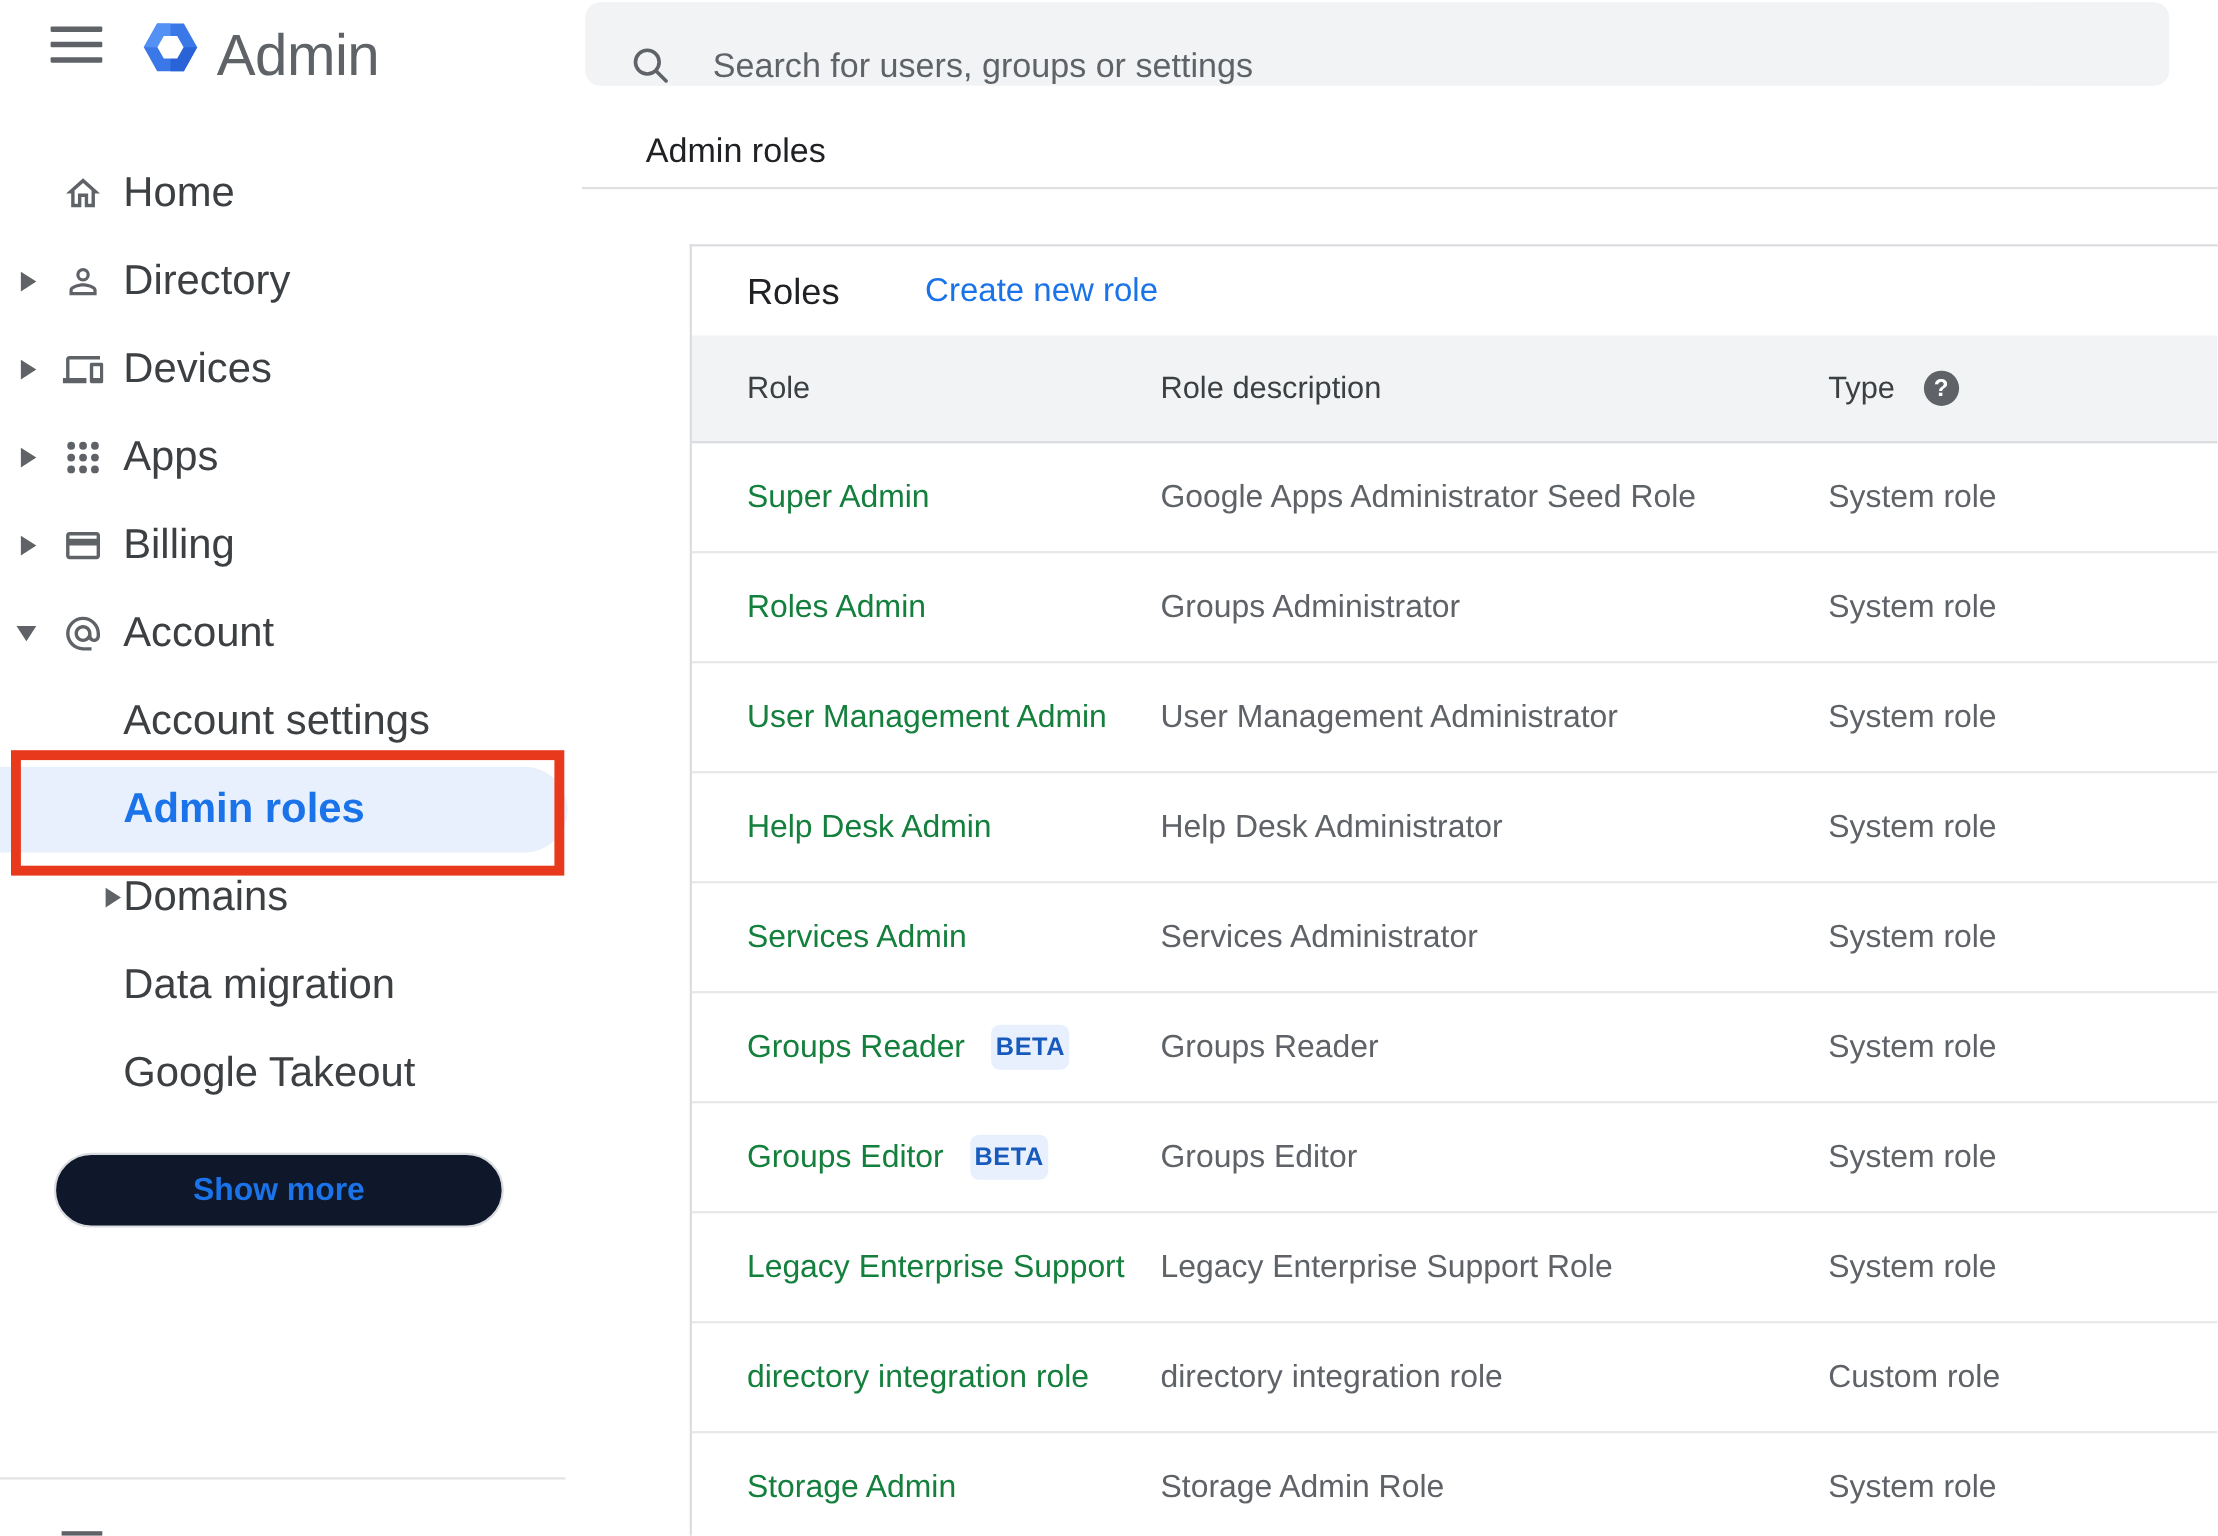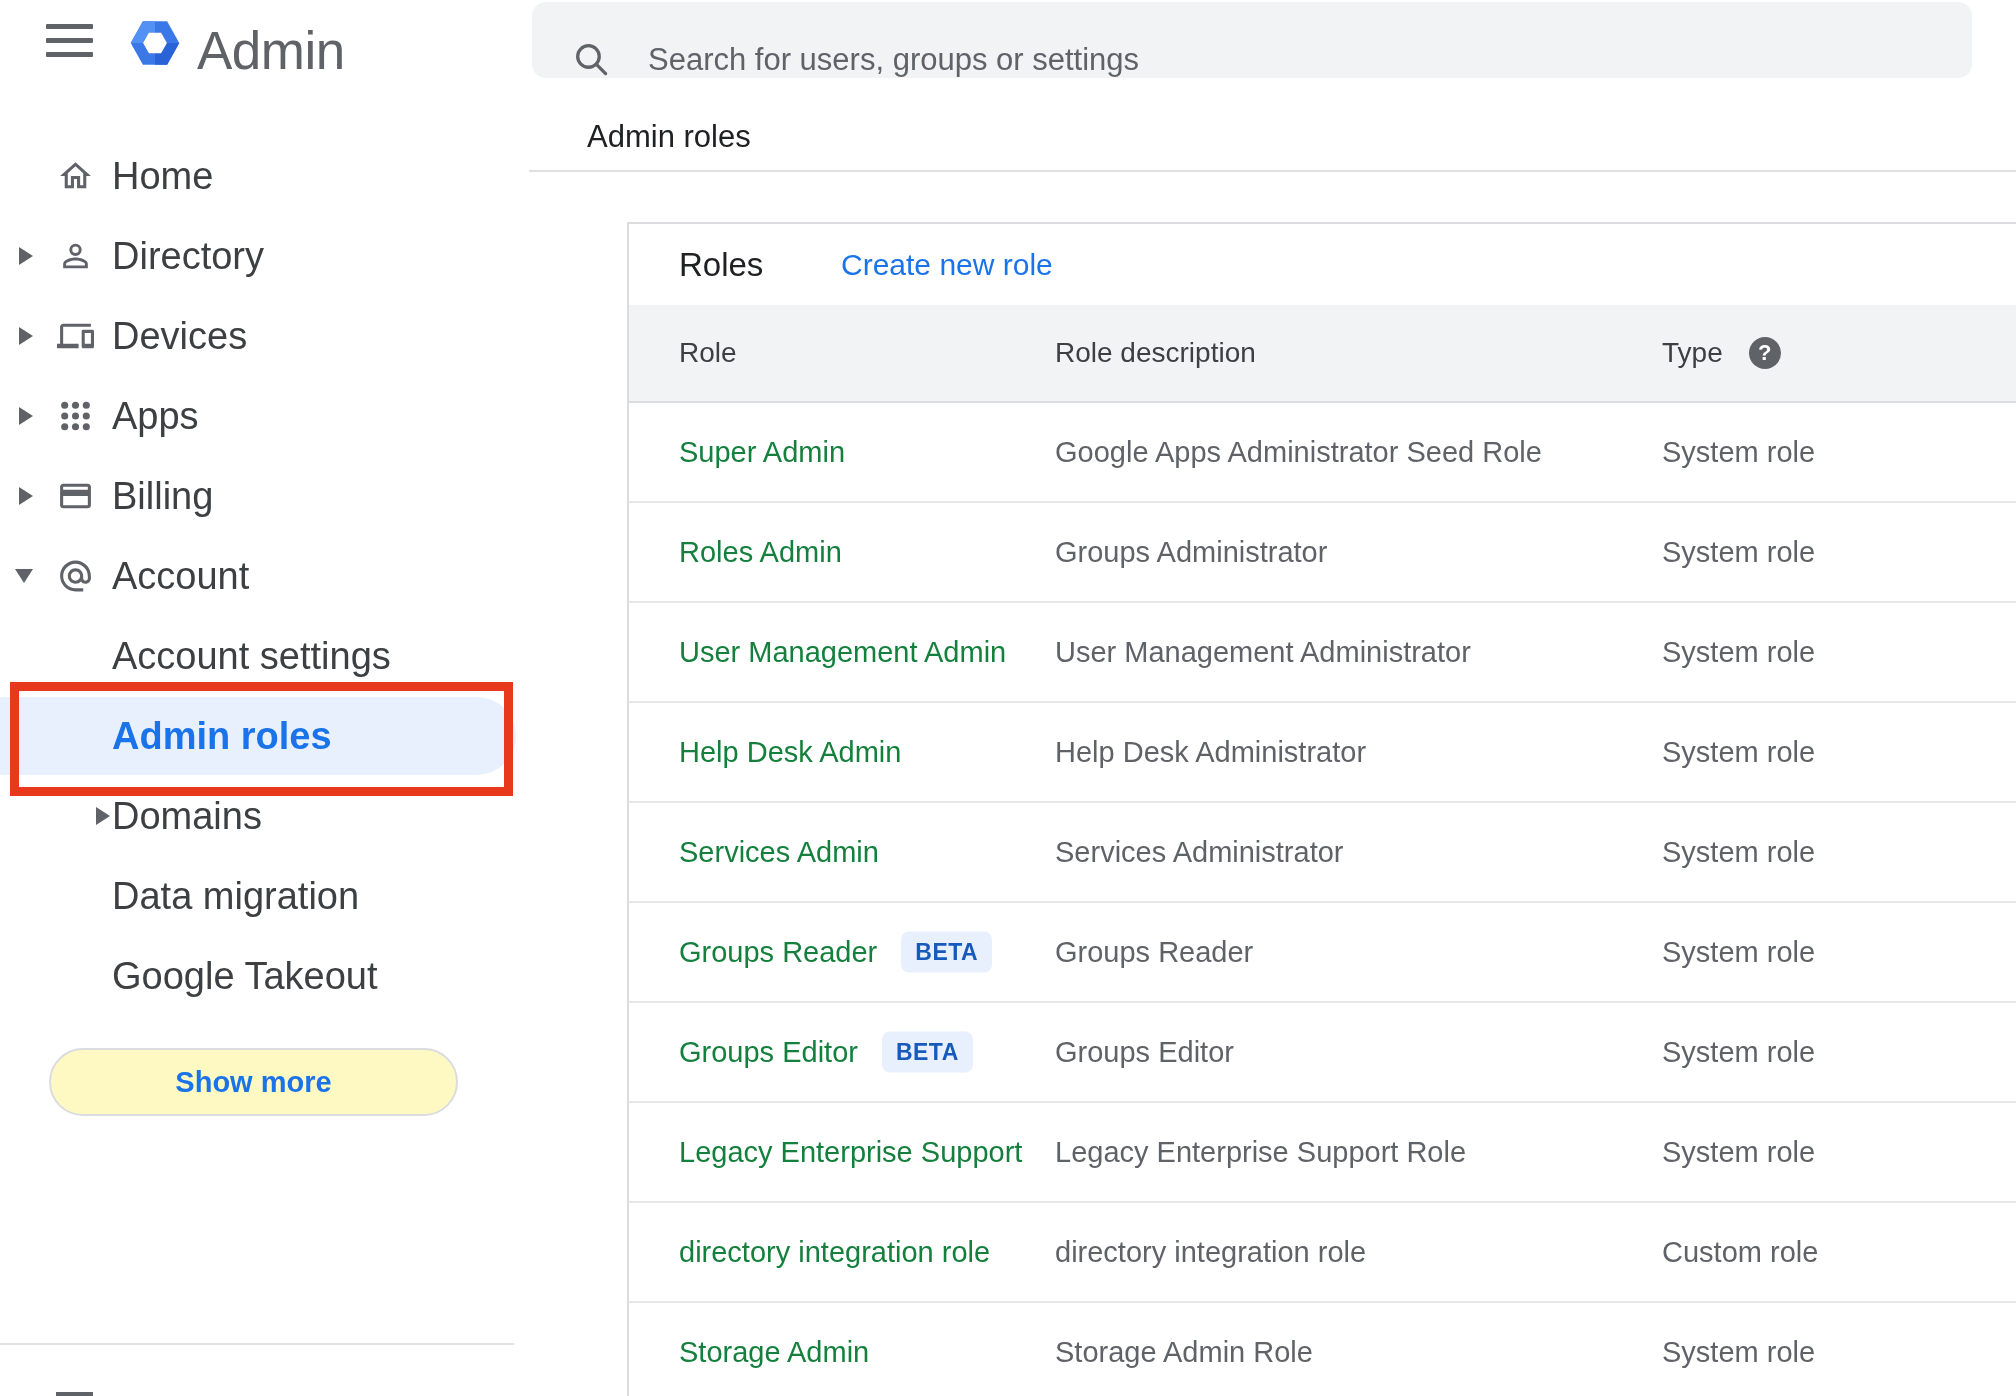--- a/index.html
+++ b/index.html
@@ -24,21 +24,21 @@
     border-left:14px solid #5f6368;border-top:9px solid transparent;border-bottom:9px solid transparent;}
   .arrow-down{position:absolute;left:15px;top:50%;transform:translateY(-50%);width:0;height:0;
     border-top:14px solid #5f6368;border-left:9px solid transparent;border-right:9px solid transparent;}
   .sub .arrow-right{left:96px;}
   .nav-icon{position:absolute;left:57px;top:50%;transform:translateY(-50%);width:37px;height:37px;}
   .nav-icon svg{width:37px;height:37px;fill:#5f6368;}
   .annotation-box{position:absolute;left:10px;top:682px;width:503px;height:114px;
     border:9px solid #e8391c;box-sizing:border-box;z-index:5;pointer-events:none;}
   .show-more{position:absolute;left:49px;top:1048px;width:409px;height:68px;box-sizing:border-box;
     border:2px solid #dadce0;border-radius:36px;display:flex;align-items:center;justify-content:center;
-    font-size:29px;font-weight:bold;color:#1a73e8;cursor:pointer;background:#fef9c3;}
+    font-size:29px;font-weight:bold;color:#1a73e8;cursor:pointer;background:#0f172a;}
   .sb-bottom-divider{position:absolute;left:0;top:1343px;width:514px;height:2px;background:#e3e3e3;}
   .sb-partial-icon{position:absolute;left:56px;top:1392px;width:37px;height:4px;background:#5f6368;}
   
   .search-bar{position:absolute;left:532px;top:2px;width:1440px;height:76px;background:#f1f3f4;
     border-radius:14px;display:flex;align-items:flex-end;cursor:text;}
   .search-icon{margin-left:40px;width:38px;height:38px;flex:none;}
   .search-icon svg{width:38px;height:38px;stroke:#5f6368;fill:none;}
   .search-placeholder{margin-left:38px;font-size:31px;color:#5f6368;white-space:nowrap;}
   .page-title{position:absolute;left:587px;top:119px;font-size:31px;color:#202124;}
   .title-divider{position:absolute;left:529px;top:170px;width:1487px;height:2px;background:#e0e0e0;}
@@ -54,21 +54,21 @@
   .th{position:absolute;top:50%;transform:translateY(-50%);font-size:28px;color:#3c4043;white-space:nowrap;}
   .th-role{left:50px;} .th-desc{left:426px;} .th-type{left:1033px;display:flex;align-items:center;}
   .help-icon{display:inline-block;width:32px;height:32px;margin-left:26px;border-radius:50%;
     background:#5f6368;color:#fff;font-size:22px;font-weight:bold;text-align:center;line-height:32px;cursor:pointer;}
   .row{position:relative;height:98px;border-bottom:2px solid #e7e7e7;}
   .cell{position:absolute;top:50%;transform:translateY(-50%);font-size:29px;white-space:nowrap;}
   .cell-role{left:50px;}
   .role-link{color:#15803d;cursor:pointer;vertical-align:middle;}
   .cell-desc{left:426px;color:#5f6368;}
   .cell-type{left:1033px;color:#5f6368;}
-  .beta-badge{display:inline-block;vertical-align:middle;margin-left:24px;padding:7px 14px;
+  .beta-badge{display:inline-block;vertical-align:middle;margin-left:24px;padding:7px 4px;
     background:#e8f0fe;color:#185abc;font-size:23px;font-weight:bold;border-radius:8px;letter-spacing:0.5px;}
 </style>
 </head>
 <body>
 
 <div class="sidebar">
   <div class="sb-header">
     <div class="hamburger">
       <div class="bar"></div>
       <div class="bar"></div>

